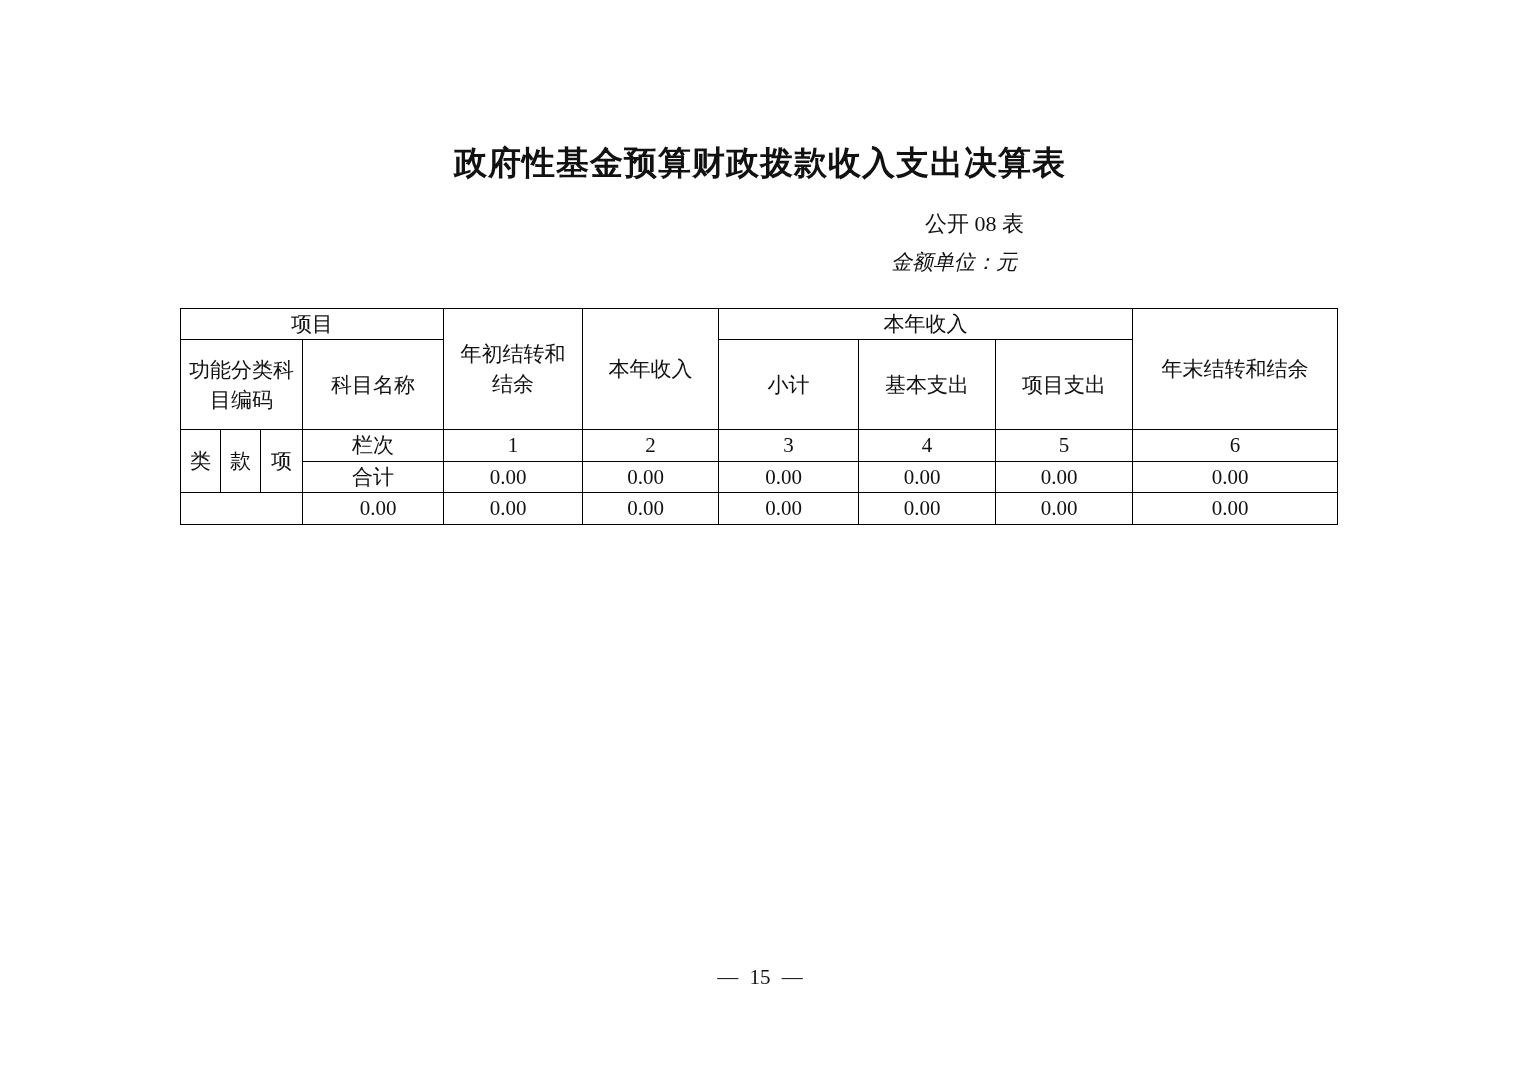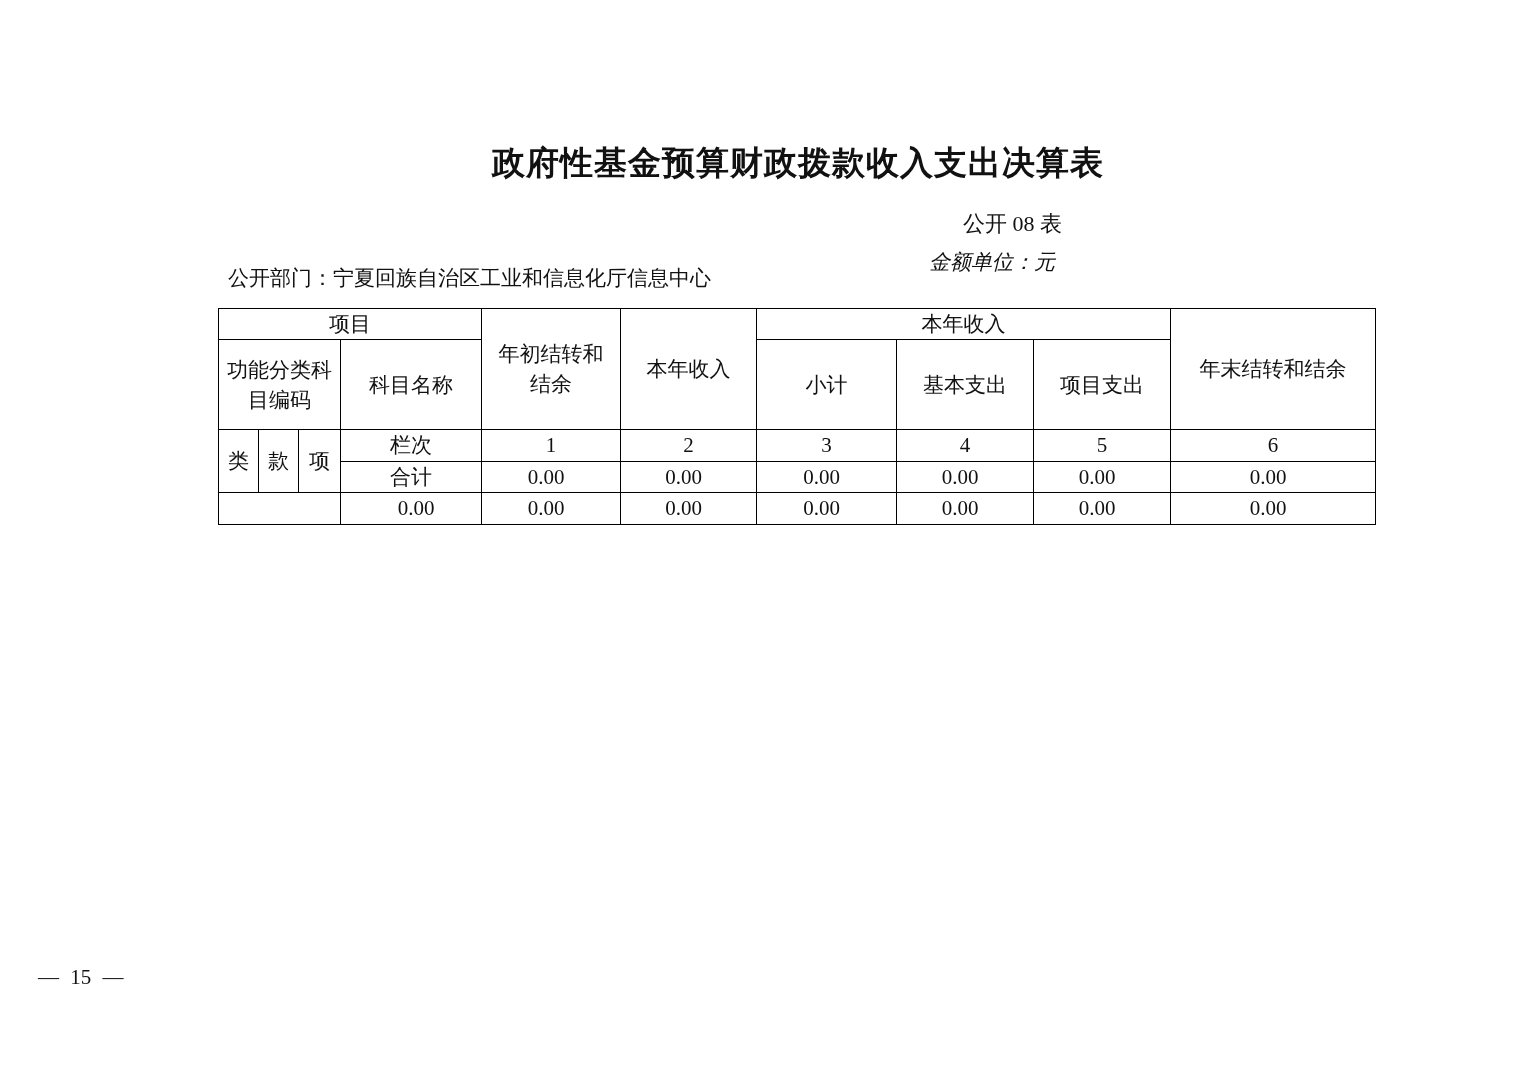--- a/index.html
+++ b/index.html
@@ -12,21 +12,20 @@
     width: 1520px; height: 1074px;
     background: var(--bg-color);
     font-family: "Liberation Serif", "DejaVu Serif", serif;
     color: var(--text-color);
     overflow: hidden;
   }
   .page {
     position: relative;
     width: 1212px; height: 1074px;
     background: var(--bg-color);
-    margin-left: 38px;
   }
   .title {
     position: absolute;
     top: 141px; left: 0; width: 1520px;
     text-align: center;
     font-size: 33px;
     font-weight: bold;
     letter-spacing: 1px;
   }
   .table-code {
@@ -75,35 +74,34 @@
     padding-left: 10px;
   }
   .note {
     position: absolute;
     top: 536px; left: 190px;
     font-size: 21px;
   }
   .page-number {
     position: absolute;
     top: 965px; left: 0; width: 1520px;
-    text-align: left;
+    text-align: center;
     font-size: 21px;
     word-spacing: 6px;
   }
 </style>
 </head>
 <body>
 
 <div class="page">
 
   <div class="title">政府性基金预算财政拨款收入支出决算表</div>
 
   <div class="table-code">公开 08 表</div>
 
-  <div class="dept-label">公开部门：宁夏回族自治区工业和信息化厅信息中心</div>
 
   <div class="unit-label">金额单位：元</div>
 
   <table class="budget-table">
     <colgroup>
       <col style="width:40px">
         <col style="width:40px">
         <col style="width:42px">
       <col style="width:141px">
         <col style="width:139px">

